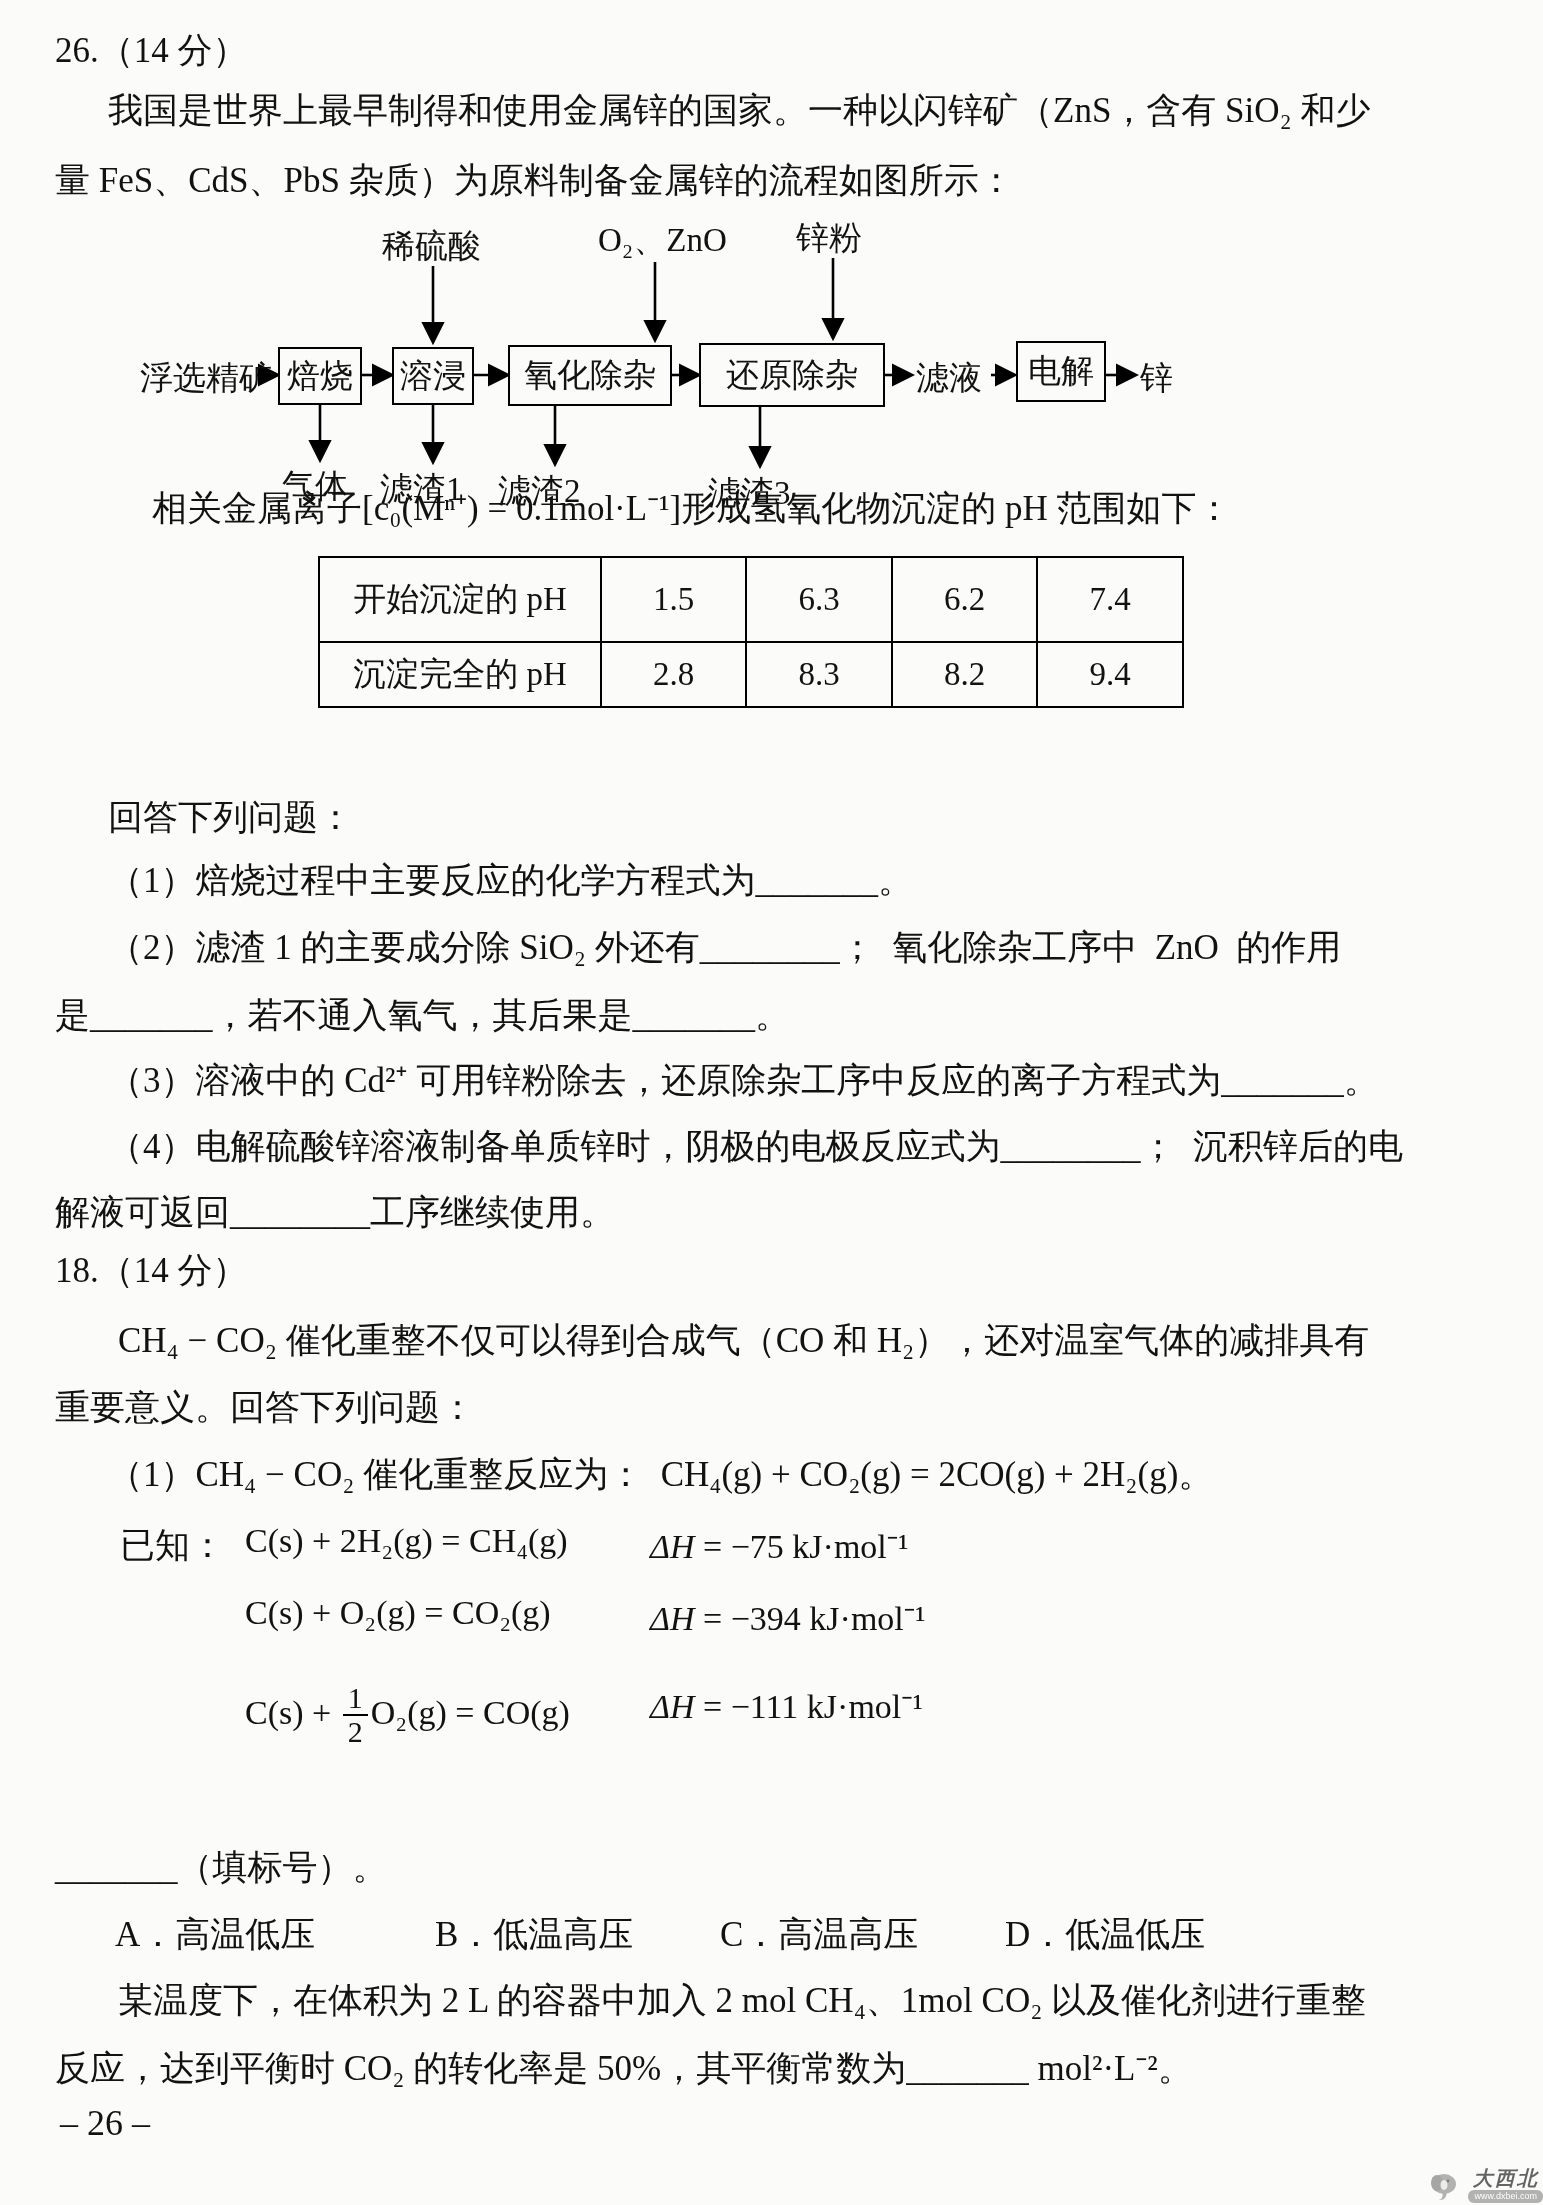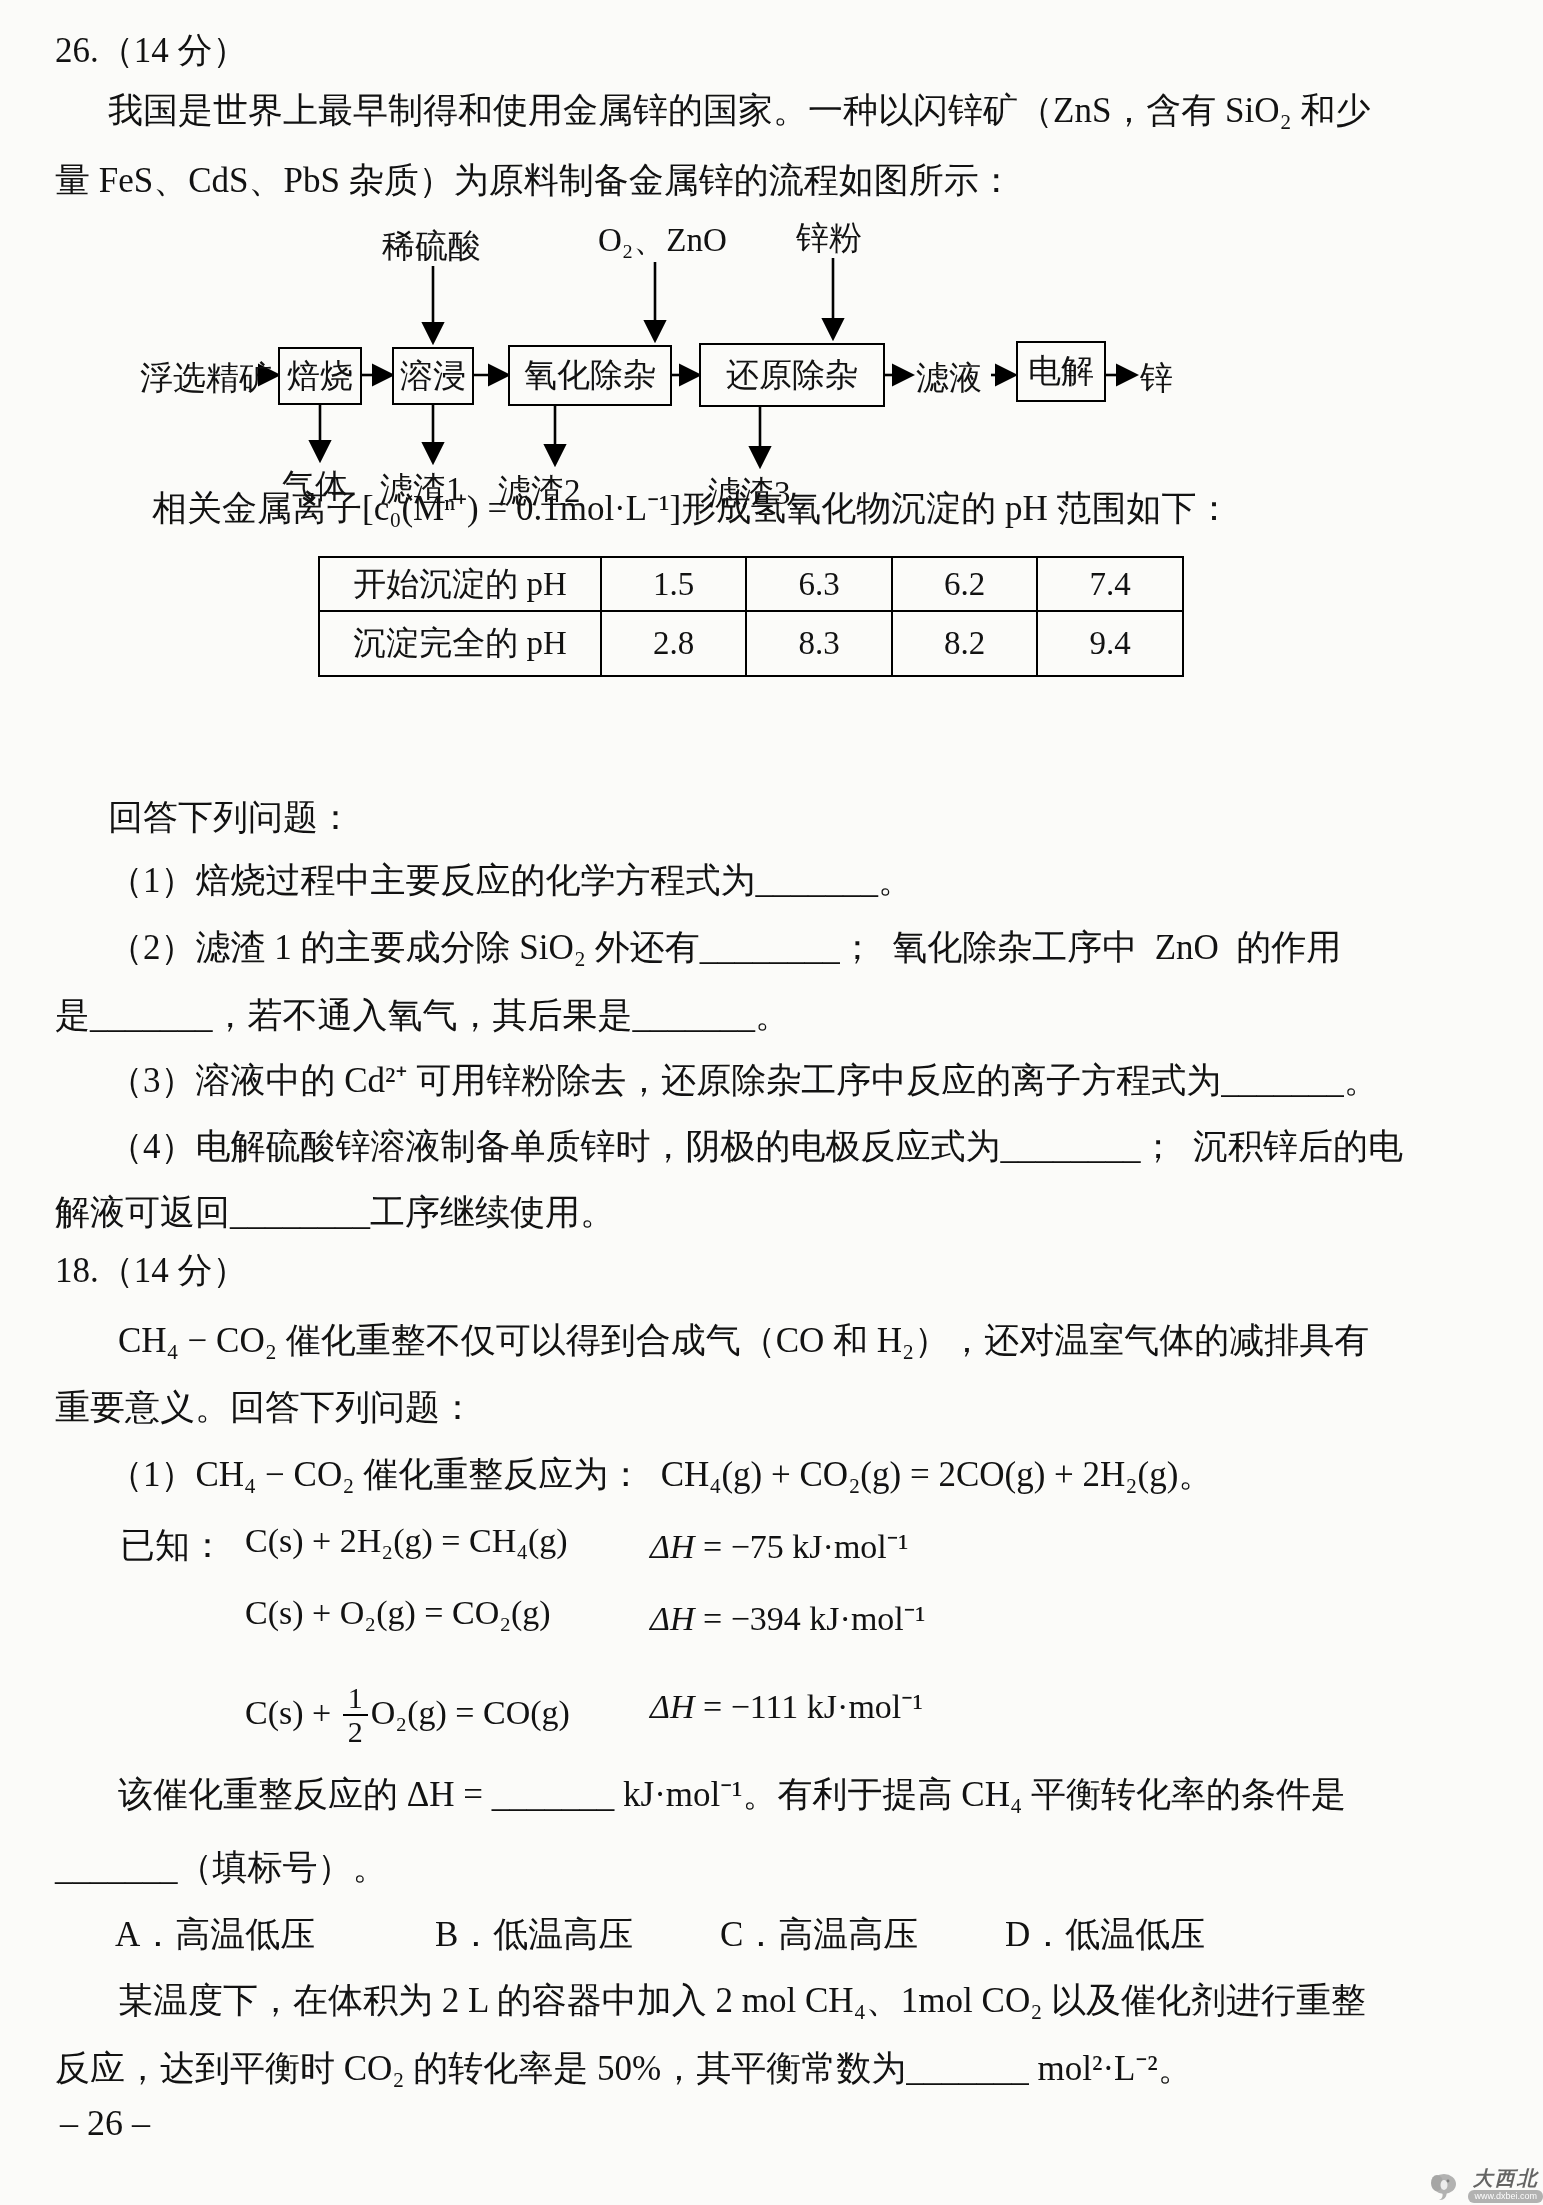--- a/index.html
+++ b/index.html
@@ -127,21 +127,21 @@
 
   <table class="ph-table">
     <colgroup>
       <col style="width:282px">
         <col style="width:145px">
         <col style="width:146px">
         <col style="width:145px">
         <col style="width:146px">
     </colgroup>
     <tbody>
-    <tr style="height:54px">
+    <tr style="height:85px">
       <td class="rowlabel">开始沉淀的 pH</td>
       <td>1.5</td>
       <td>6.3</td>
       <td>6.2</td>
       <td>7.4</td>
     </tr>
     <tr style="height:65px">
       <td class="rowlabel">沉淀完全的 pH</td>
       <td>2.8</td>
       <td>8.3</td>
@@ -167,21 +167,20 @@
   <div class="eqpart" style="left:120px;top:1522px;font-size:35px;">已知：</div>
   <div class="eqpart" style="left:245px;top:1522px;">C(s) + 2H₂(g) = CH₄(g)</div>
   <div class="eqpart" style="left:650px;top:1522px;"><span class="italic">ΔH</span><span> = −75 kJ·mol⁻¹</span></div>
 
   <div class="eqpart" style="left:245px;top:1594px;">C(s) + O₂(g) = CO₂(g)</div>
   <div class="eqpart" style="left:650px;top:1594px;"><span class="italic">ΔH</span><span> = −394 kJ·mol⁻¹</span></div>
 
   <div class="eqpart" style="left:245px;top:1682px;"><span>C(s) + </span><span class="frac"><span class="num">1</span><span class="den">2</span></span><span>O₂(g) = CO(g)</span></div>
   <div class="eqpart" style="left:650px;top:1682px;"><span class="italic">ΔH</span><span> = −111 kJ·mol⁻¹</span></div>
 
-  <div class="line" style="left:118px;top:1772px;">该催化重整反应的 ΔH = _______ kJ·mol⁻¹。有利于提高 CH₄ 平衡转化率的条件是</div>
   <div class="line" style="left:55px;top:1845px;">_______（填标号）。</div>
 
   <div class="line" style="left:115px;top:1912px;">A．高温低压</div>
   <div class="line" style="left:435px;top:1912px;">B．低温高压</div>
   <div class="line" style="left:720px;top:1912px;">C．高温高压</div>
   <div class="line" style="left:1005px;top:1912px;">D．低温低压</div>
 
   <div class="line" style="left:118px;top:1978px;">某温度下，在体积为 2 L 的容器中加入 2 mol CH₄、1mol CO₂ 以及催化剂进行重整</div>
   <div class="line" style="left:55px;top:2046px;">反应，达到平衡时 CO₂ 的转化率是 50%，其平衡常数为_______ mol²·L⁻²。</div>
 

